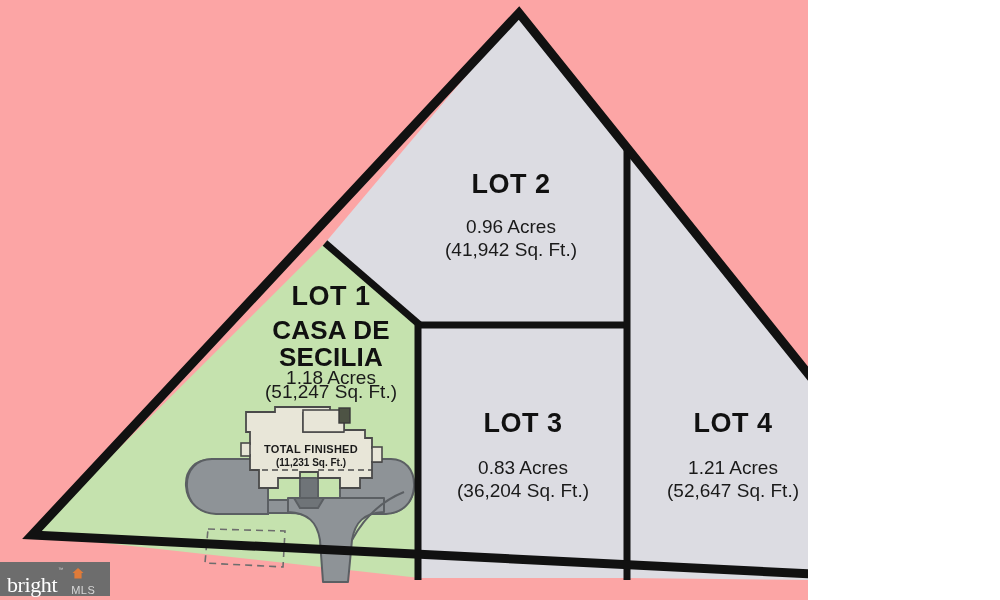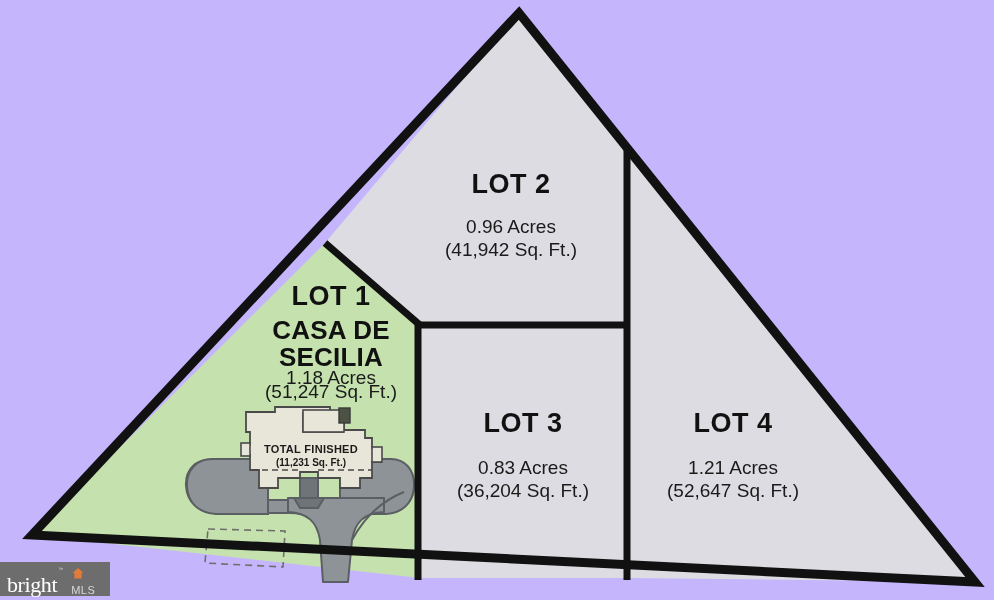--- a/index.html
+++ b/index.html
@@ -6,24 +6,24 @@
   html, body {
     margin: 0;
     padding: 0;
     background: #ffffff;
   }
   body {
     font-family: "Liberation Sans", sans-serif;
   }
   #plat-root {
     position: relative;
-    width: 994px;
+    width: 808px;
     height: 600px;
     overflow: hidden;
-    background: #c4b5fd;
+    background: #fca5a5;
   }
   #plat-svg {
     position: absolute;
     left: 0;
     top: 0;
     width: 1000px;
     height: 600px;
     display: block;
   }
   .lot-title {

